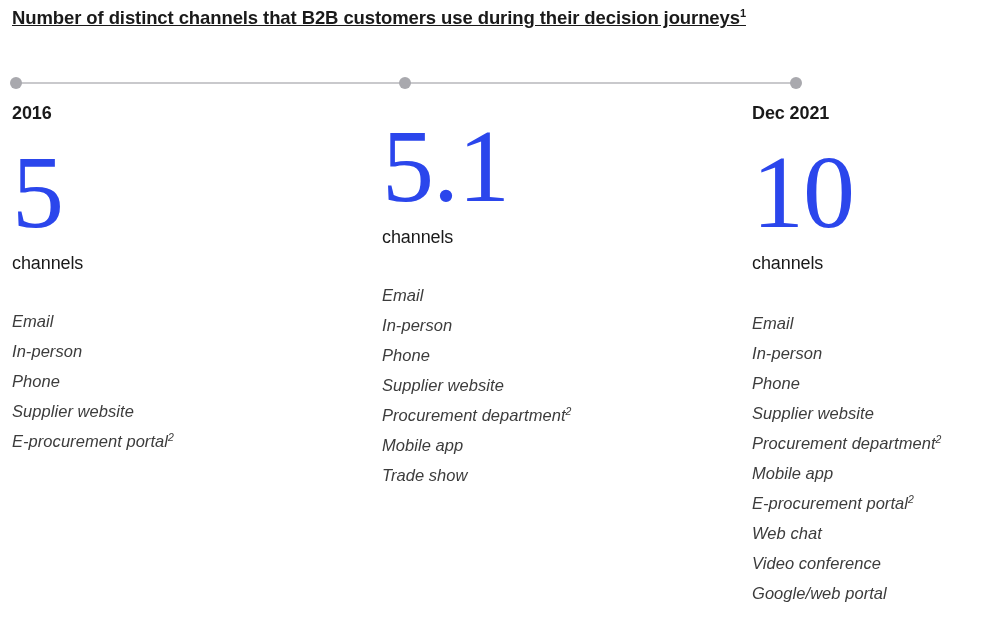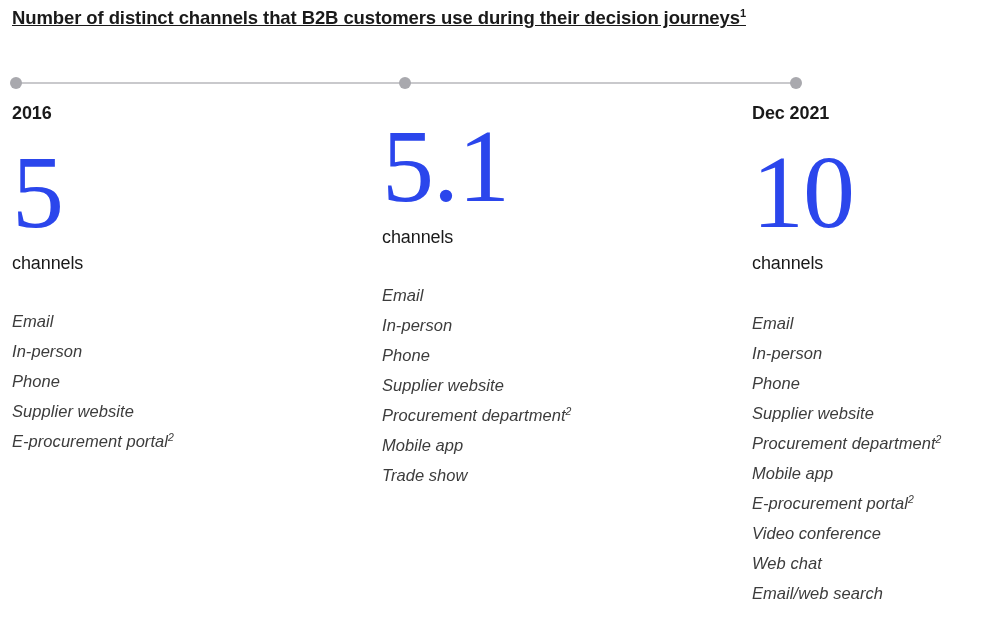--- a/index.html
+++ b/index.html
@@ -178,17 +178,17 @@
   </div>
   <div class="channels-label">channels</div>
   <ul class="channel-list">
       <li class="channel-item"><span>Email</span></li>
       <li class="channel-item"><span>In-person</span></li>
       <li class="channel-item"><span>Phone</span></li>
       <li class="channel-item"><span>Supplier website</span></li>
       <li class="channel-item"><span>Procurement department</span><span class="sup">2</span></li>
       <li class="channel-item"><span>Mobile app</span></li>
       <li class="channel-item"><span>E-procurement portal</span><span class="sup">2</span></li>
+      <li class="channel-item"><span>Web chat</span></li>
       <li class="channel-item"><span>Video conference</span></li>
-      <li class="channel-item"><span>Web chat</span></li>
-      <li class="channel-item"><span>Email/web search</span></li>
+      <li class="channel-item"><span>Google/web portal</span></li>
     </ul>
 </div>
 
 </body></html>

